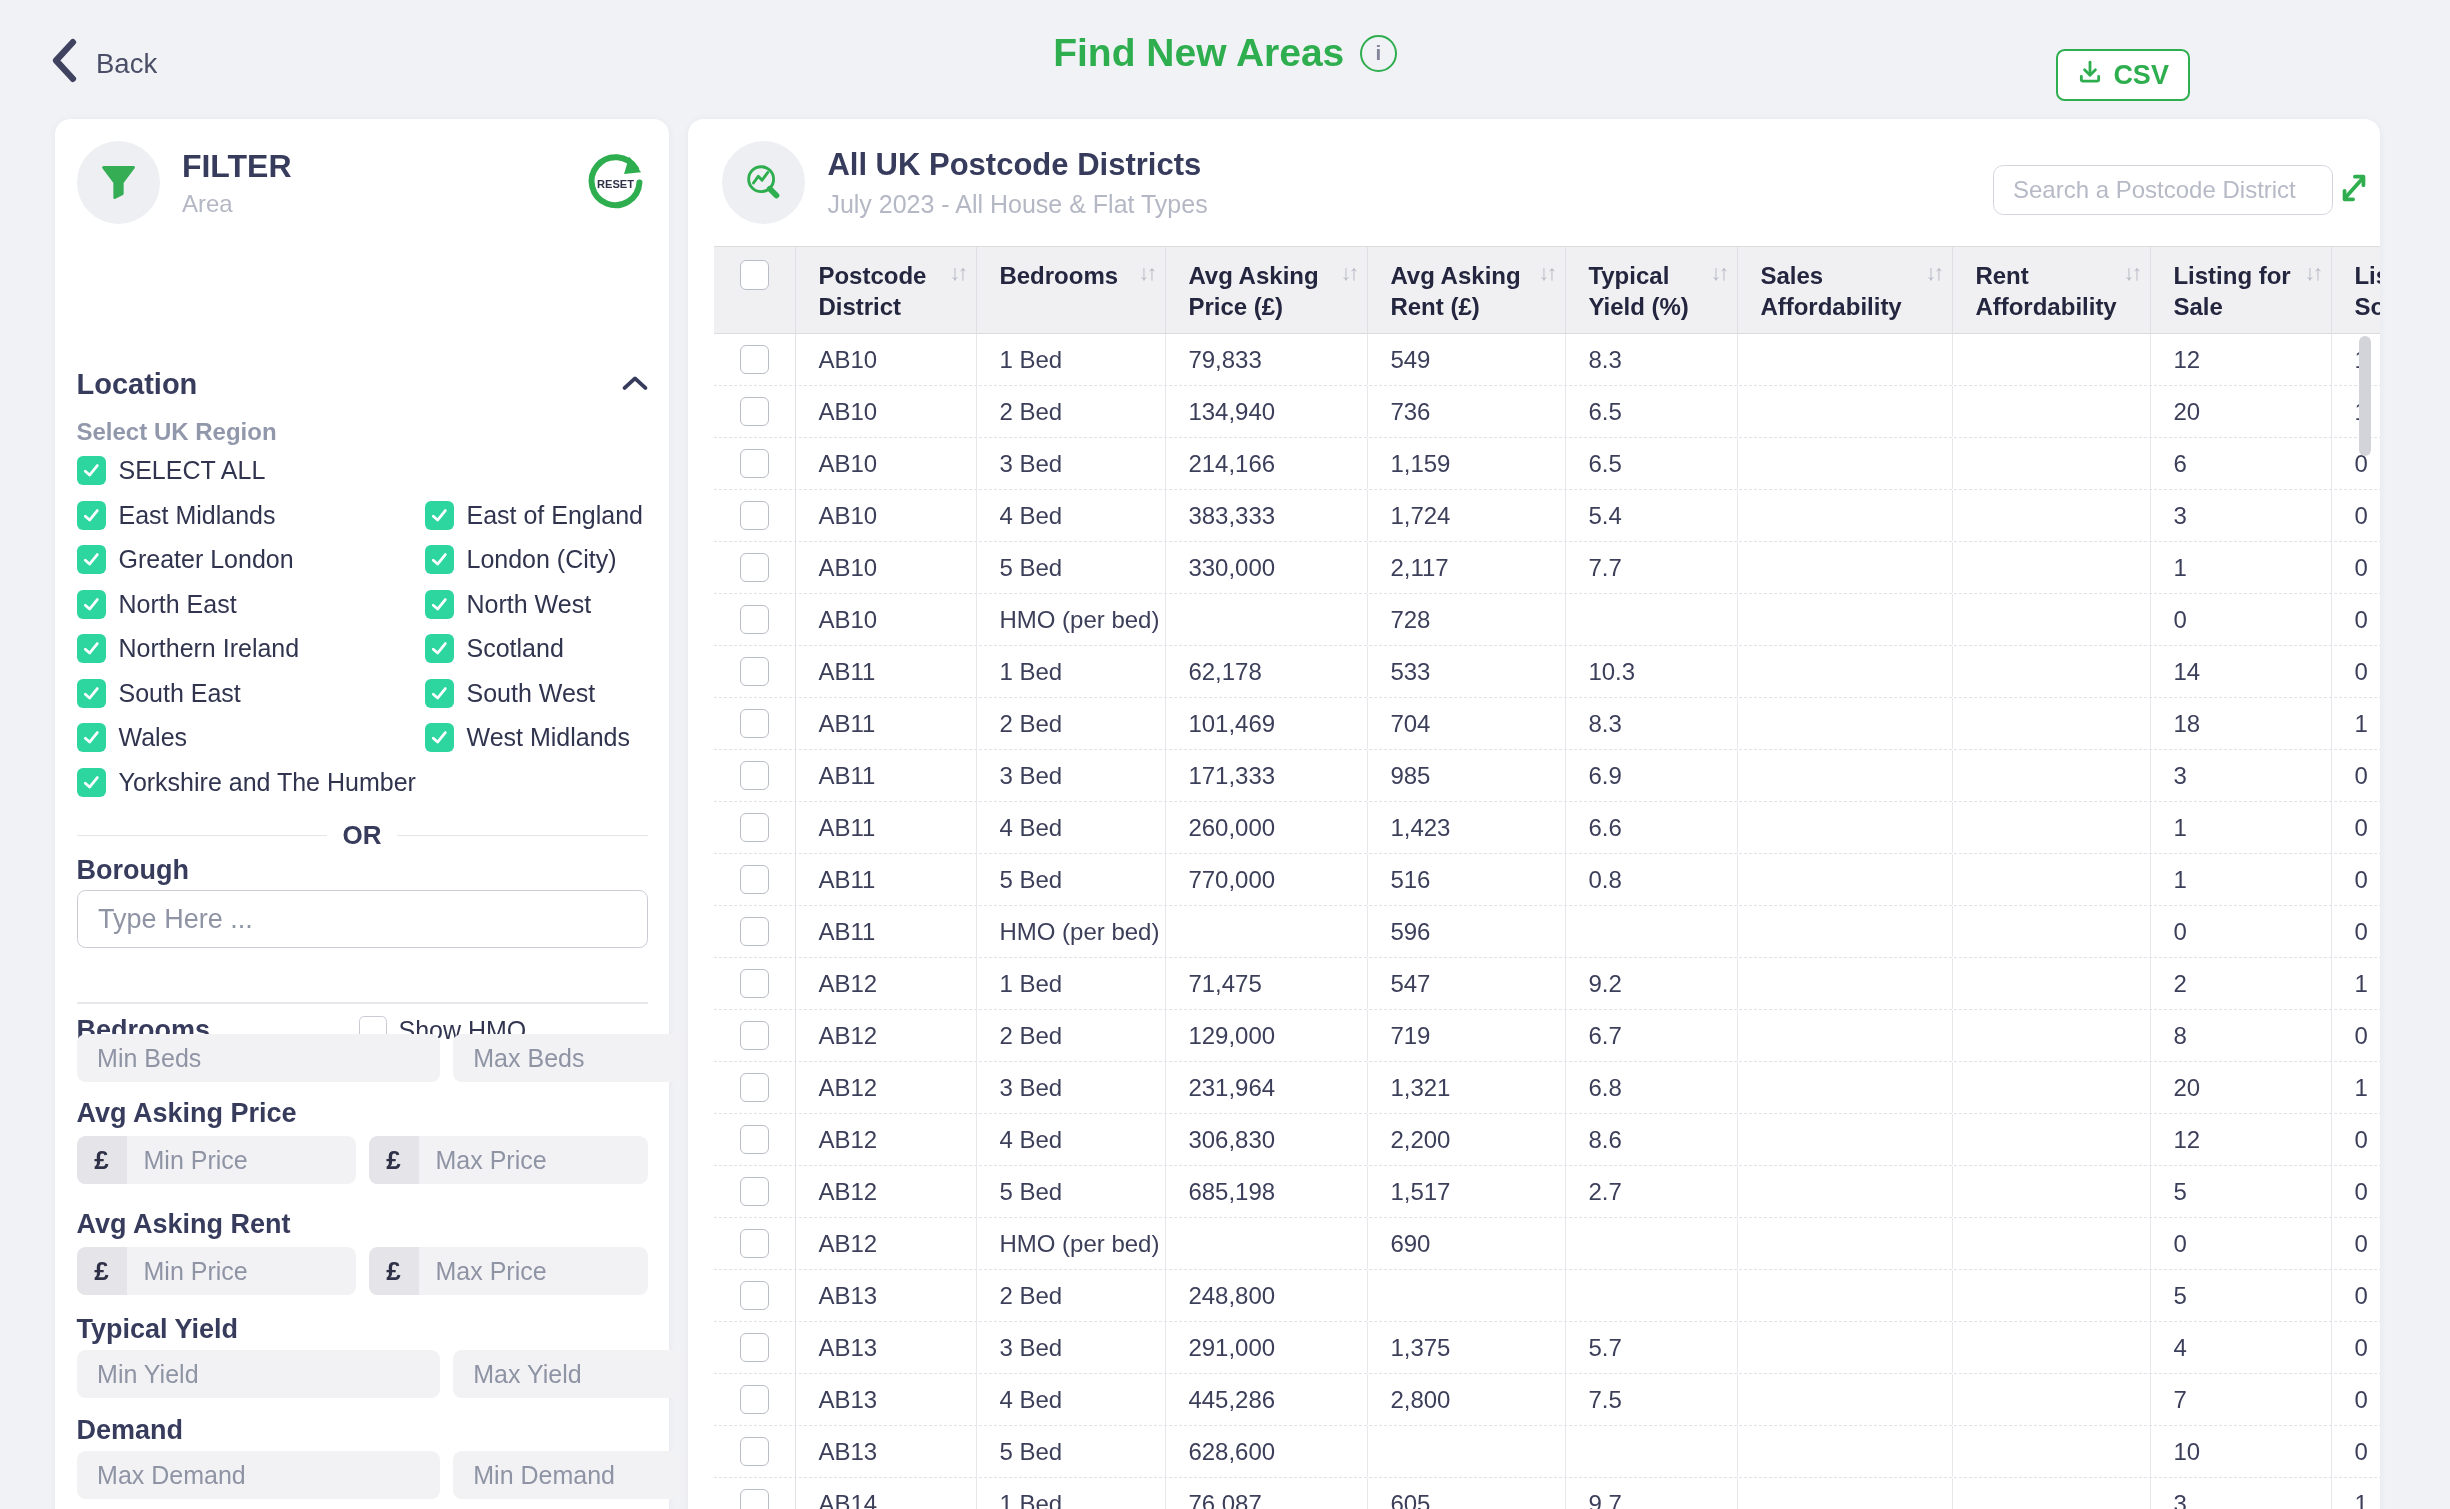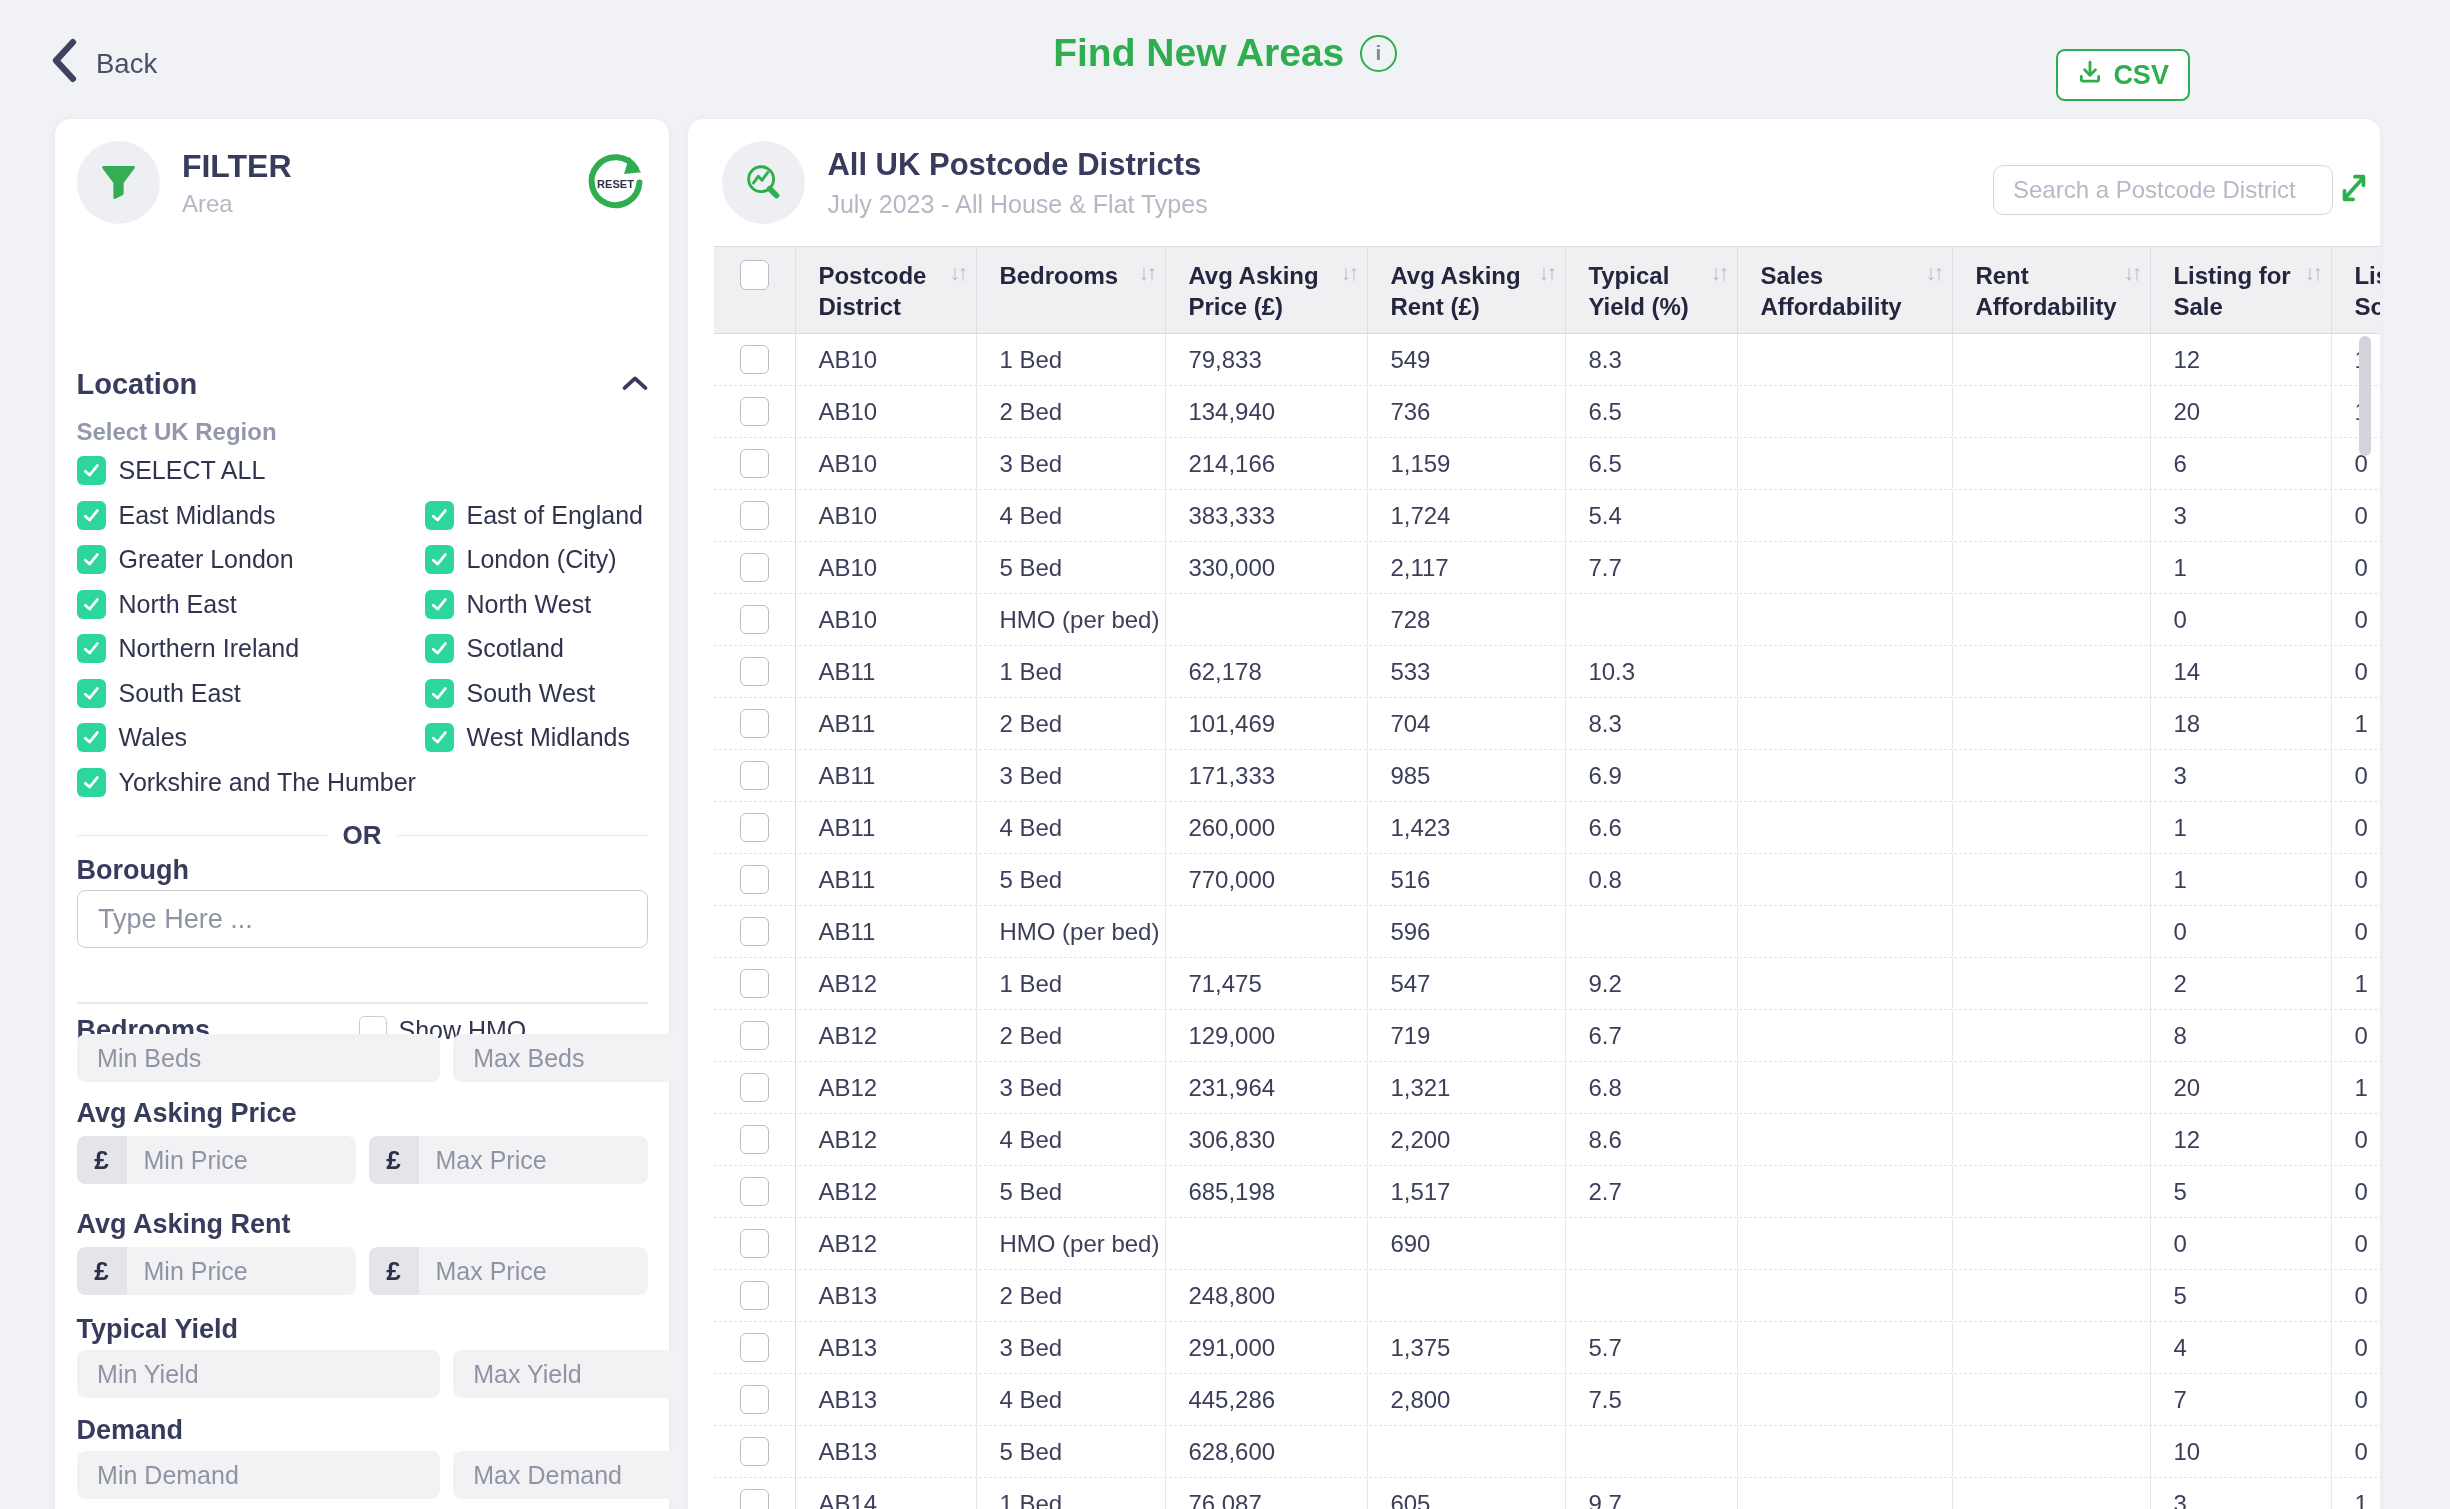--- a/index.html
+++ b/index.html
@@ -296,22 +296,22 @@
     </div>
 
     <div class="f-abs section-label lbl-yield">Typical Yield</div>
     <div class="f-abs inputs-row row-yield">
       <input class="g-input" placeholder="Min Yield" style="">
       <input class="g-input" placeholder="Max Yield" style="">
     </div>
 
     <div class="f-abs section-label lbl-demand">Demand</div>
     <div class="f-abs inputs-row row-demand">
+      <input class="g-input" placeholder="Max Demand" style="">
       <input class="g-input" placeholder="Min Demand" style="">
-      <input class="g-input" placeholder="Max Demand" style="">
     </div>
 
   </aside>
 
   <section class="card table-card">
     <div class="t-head">
       <div class="avatar">
         <svg viewBox="0 0 48 48" width="46" height="46" fill="none" stroke="#2eae4e" stroke-width="3" stroke-linecap="round" stroke-linejoin="round">
           <circle cx="21" cy="20" r="13"></circle>
           <polyline points="13,24 18,17 22,21 28,13"></polyline>

